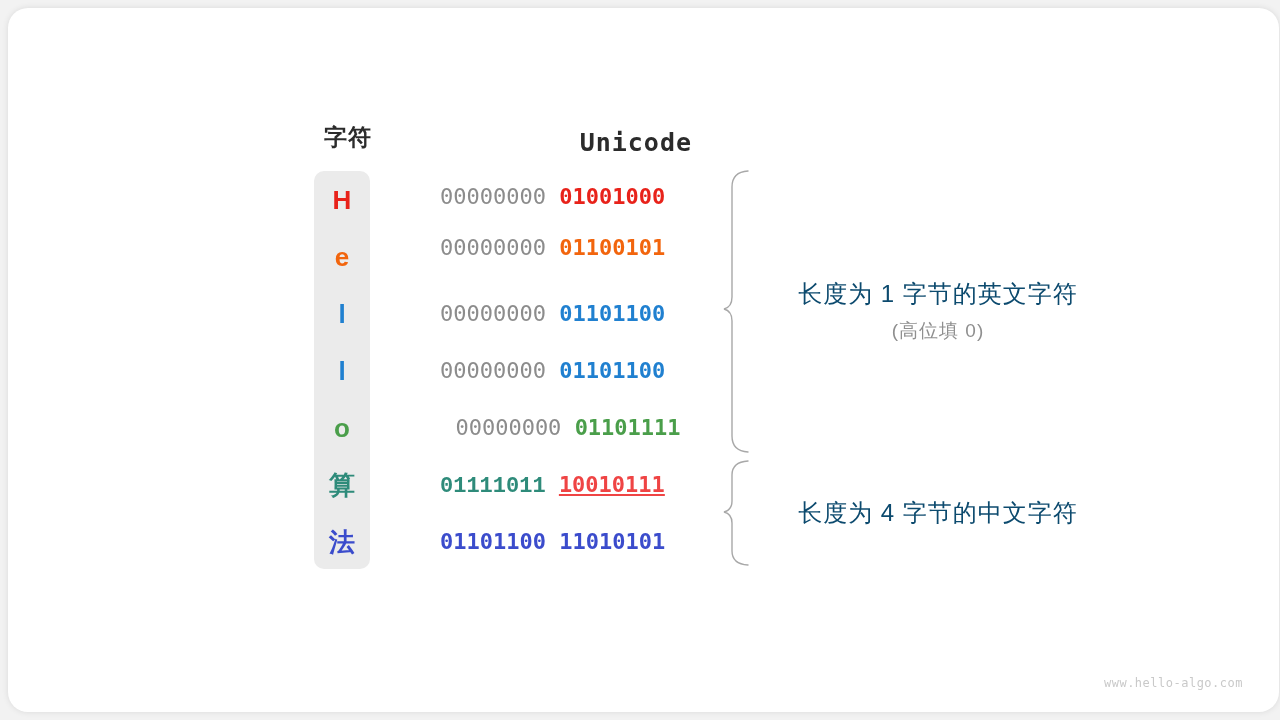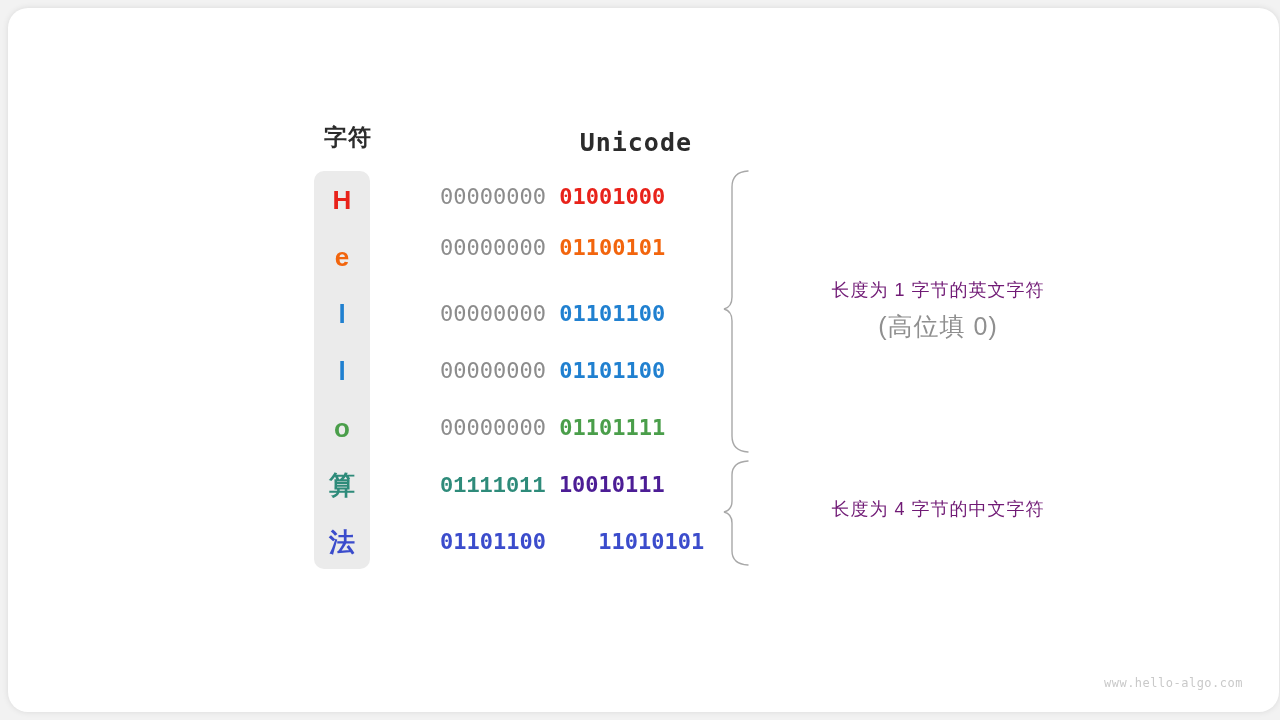--- a/index.html
+++ b/index.html
@@ -113,26 +113,26 @@
     pointer-events: none;
   }
 
   
   .note {
     position: absolute;
     text-align: center;
     white-space: nowrap;
   }
   .note-main {
-    font-size: 18px;
-    color: #701a75;
+    font-size: 24px;
+    color: #0c4a6e;
     letter-spacing: 1px;
   }
   .note-sub {
-    font-size: 25px;
+    font-size: 19px;
     color: #8f8f8f;
     letter-spacing: 1px;
     margin-top: 8px;
   }
   .note-1 { left: 760px; top: 270px; width: 340px; }
   .note-2 { left: 760px; top: 489px; width: 340px; }
 
   
   .watermark {
     position: absolute;
@@ -168,28 +168,28 @@
     </div>
     <div class="bin-row" style="top: 225px;">
       <span class="byte-hi" style="color: rgb(140, 140, 140);">00000000</span><span>&nbsp;</span><span class="byte-lo" style="color: rgb(242, 101, 13);">01100101</span>
     </div>
     <div class="bin-row" style="top: 291px;">
       <span class="byte-hi" style="color: rgb(140, 140, 140);">00000000</span><span>&nbsp;</span><span class="byte-lo" style="color: rgb(32, 128, 208);">01101100</span>
     </div>
     <div class="bin-row" style="top: 348px;">
       <span class="byte-hi" style="color: rgb(140, 140, 140);">00000000</span><span>&nbsp;</span><span class="byte-lo" style="color: rgb(32, 128, 208);">01101100</span>
     </div>
-    <div class="bin-row" style="top: 405px;">
+    <div class="bin-row" style="top: 405px; text-align: center;">
       <span class="byte-hi" style="color: rgb(140, 140, 140);">00000000</span><span>&nbsp;</span><span class="byte-lo" style="color: rgb(74, 158, 74);">01101111</span>
     </div>
     <div class="bin-row" style="top: 462px;">
-      <span class="byte-hi colored" style="color: rgb(46, 139, 122); font-family: Liberation Mono, monospace;">01111011</span><span>&nbsp;</span><span class="byte-lo" style="color: #4c1d95;">10010111</span>
+      <span class="byte-hi colored" style="color: rgb(46, 139, 122); font-family: Liberation Mono, monospace;">01111011</span><span>&nbsp;</span><span class="byte-lo" style="color: #ef4444; text-decoration: underline;">10010111</span>
     </div>
     <div class="bin-row" style="top: 519px;">
-      <span class="byte-hi colored" style="color: rgb(59, 76, 204);">01101100</span><span>&nbsp;</span><span class="byte-lo" style="color: rgb(59, 76, 204); margin-left: 39px;">11010101</span>
+      <span class="byte-hi colored" style="color: rgb(59, 76, 204);">01101100</span><span>&nbsp;</span><span class="byte-lo" style="color: rgb(59, 76, 204);">11010101</span>
     </div>
 
     <svg class="brace-svg" viewBox="0 0 40 412">
       <path d="M 26 8 Q 10 9 10 24 L 10 134 Q 10 144 2 146 Q 10 148 10 158 L 10 273 Q 10 288 26 289" fill="none" stroke="#a8a8a8" stroke-width="1.4" stroke-linecap="round"></path>
       <path d="M 26 298 Q 10 299 10 312 L 10 338 Q 10 347 2 349 Q 10 351 10 360 L 10 388 Q 10 401 26 402" fill="none" stroke="#a8a8a8" stroke-width="1.4" stroke-linecap="round"></path>
     </svg>
 
     <div class="note note-1">
       <div class="note-main">长度为 1 字节的英文字符</div>
       <div class="note-sub">(高位填 0)</div>

